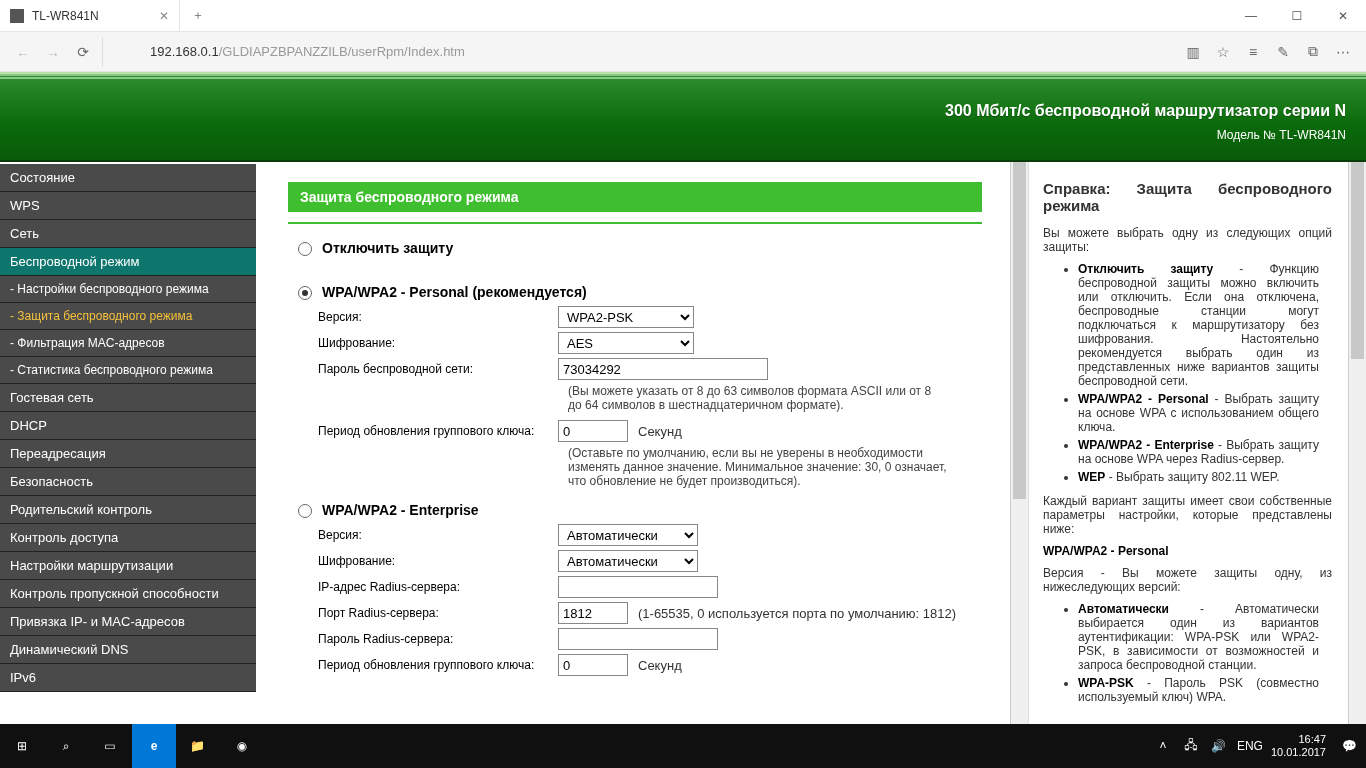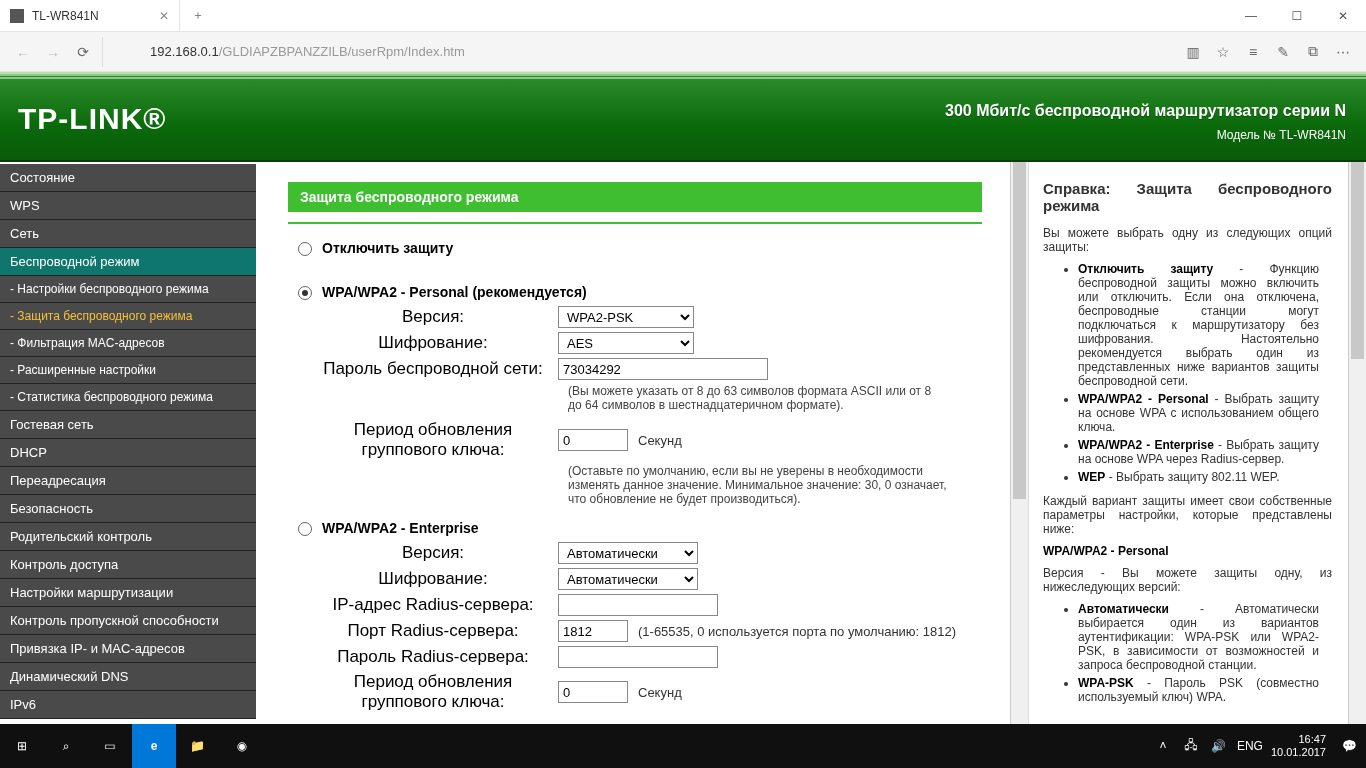--- a/index.html
+++ b/index.html
@@ -34,21 +34,21 @@
 .mainwrap{flex:1;display:flex;overflow:hidden}
 .main{flex:1;overflow:auto;padding:20px 28px 0 28px}
 .hbar{background:#3fbf2f;color:#fff;font-weight:bold;padding:7px 12px;font-size:14px}
 .divider{height:2px;background:#3fbf2f;margin:10px 0 16px 0}
 .optrow{display:flex;align-items:flex-start;gap:10px;margin:4px 0 6px 10px}
 .radio{width:14px;height:14px;border:1px solid #666;border-radius:50%;margin-top:2px;display:flex;align-items:center;justify-content:center;background:#fff;cursor:pointer}
 .radio.checked::after{content:"";width:6px;height:6px;background:#333;border-radius:50%}
 .optlabel{font-weight:bold;font-size:14px}
 .form{margin:6px 0 14px 30px}
 .frow{display:flex;align-items:center;margin:4px 0;gap:10px}
-.flabel{width:230px;text-align:center;font-size:17px}
+.flabel{width:230px;text-align:left;font-size:12px}
 .fsel,.finp{border:1px solid #888;height:22px;padding:0 4px;font-size:13px;background:#fff}
 .fsel{width:136px}
 .fsel.wider{width:140px}
 .finp{width:210px}
 .finp.short{width:70px}
 .fnote{font-size:12px;color:#444;margin:2px 0 8px 250px;max-width:380px}
 .after{font-size:13px;color:#333}
 .help{width:320px;overflow:auto;padding:18px 16px 10px 14px;font-size:12px;color:#333;border-left:1px solid #ddd}
 .help h3{font-size:15px;margin-bottom:12px;text-align:justify}
 .help p{margin:8px 0;text-align:justify}
@@ -92,34 +92,32 @@
   <div class="tbtn">☆</div>
   <div class="tbtn">≡</div>
   <div class="tbtn">✎</div>
   <div class="tbtn">⧉</div>
   <div class="tbtn">⋯</div>
 </div>
 
 <div class="page">
   <div class="banner">
     <div class="banner-stripes"></div>
-    <div class="brand">TP-LINK®</div>
     <div class="r1">300 Мбит/с беспроводной маршрутизатор серии N</div>
     <div class="r2">Модель № TL-WR841N</div>
   </div>
   <div class="layout">
     <div class="sidebar" id="sidebar">
         <a class="mi">Состояние</a>
         <a class="mi">WPS</a>
         <a class="mi">Сеть</a>
         <a class="mi active">Беспроводной режим</a>
         <a class="mi child">- Настройки беспроводного режима</a>
         <a class="mi child sel">- Защита беспроводного режима</a>
         <a class="mi child">- Фильтрация MAC-адресов</a>
-        <a class="mi child">- Расширенные настройки</a>
         <a class="mi child">- Статистика беспроводного режима</a>
         <a class="mi">Гостевая сеть</a>
         <a class="mi">DHCP</a>
         <a class="mi">Переадресация</a>
         <a class="mi">Безопасность</a>
         <a class="mi">Родительский контроль</a>
         <a class="mi">Контроль доступа</a>
         <a class="mi">Настройки маршрутизации</a>
         <a class="mi">Контроль пропускной способности</a>
         <a class="mi">Привязка IP- и MAC-адресов</a>

